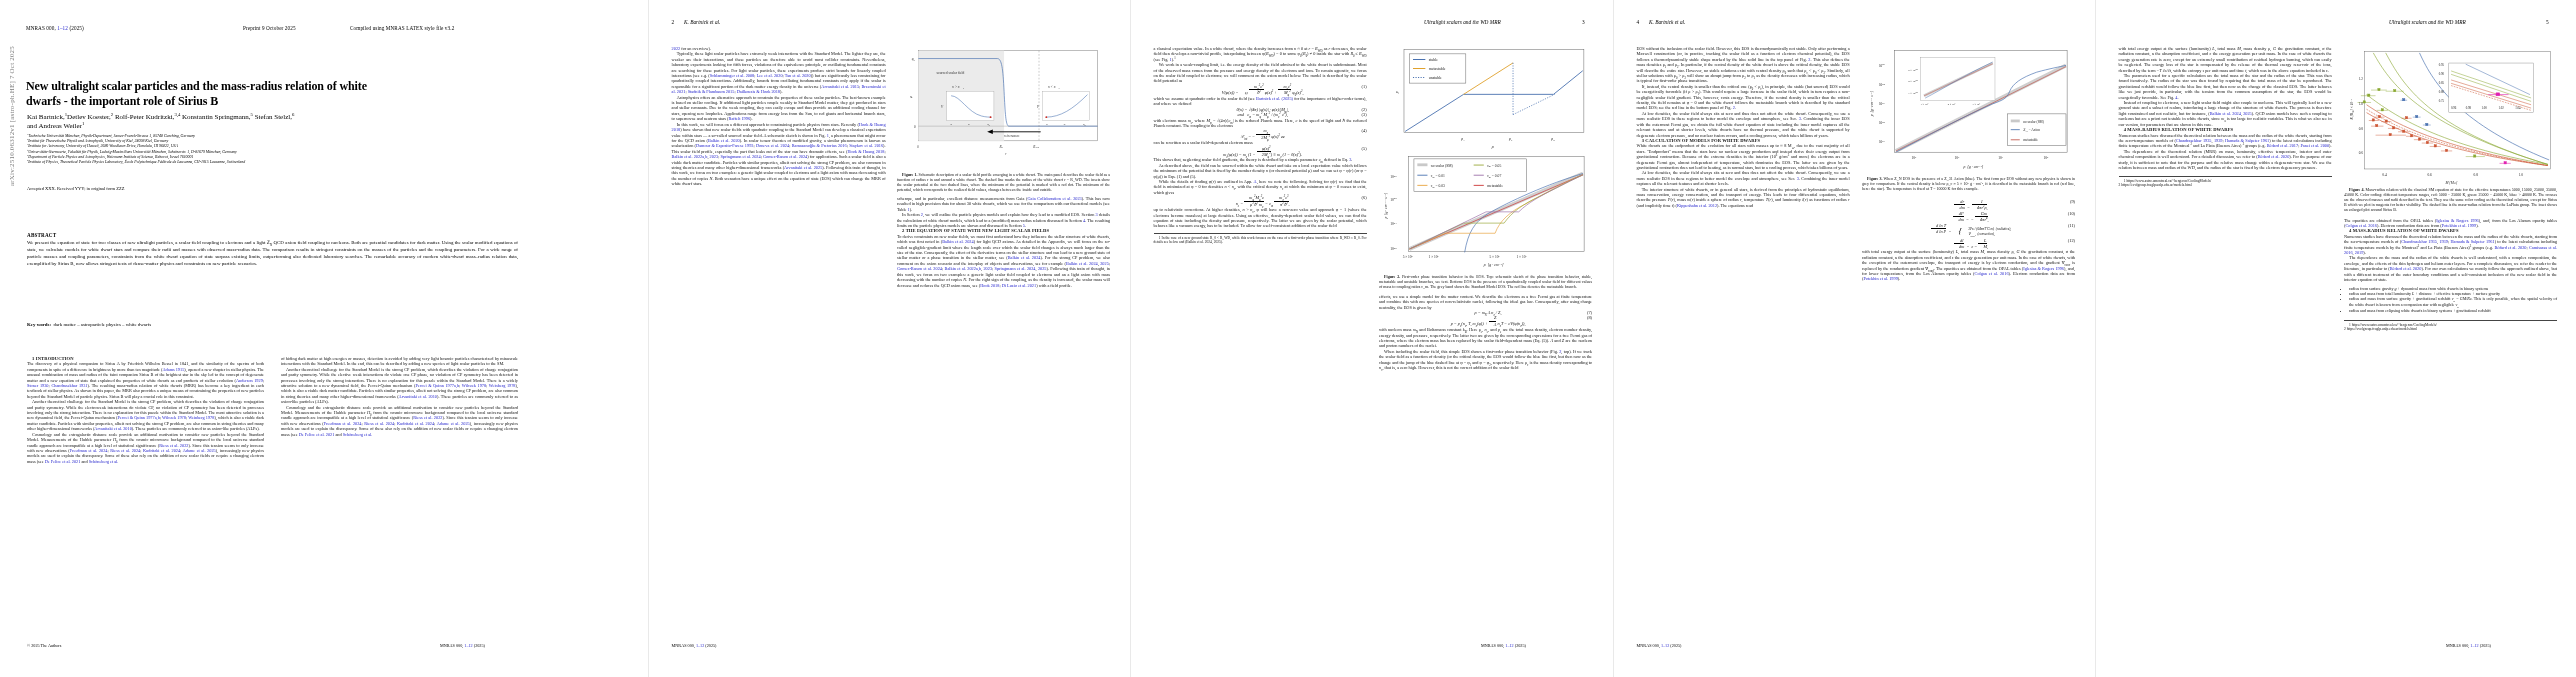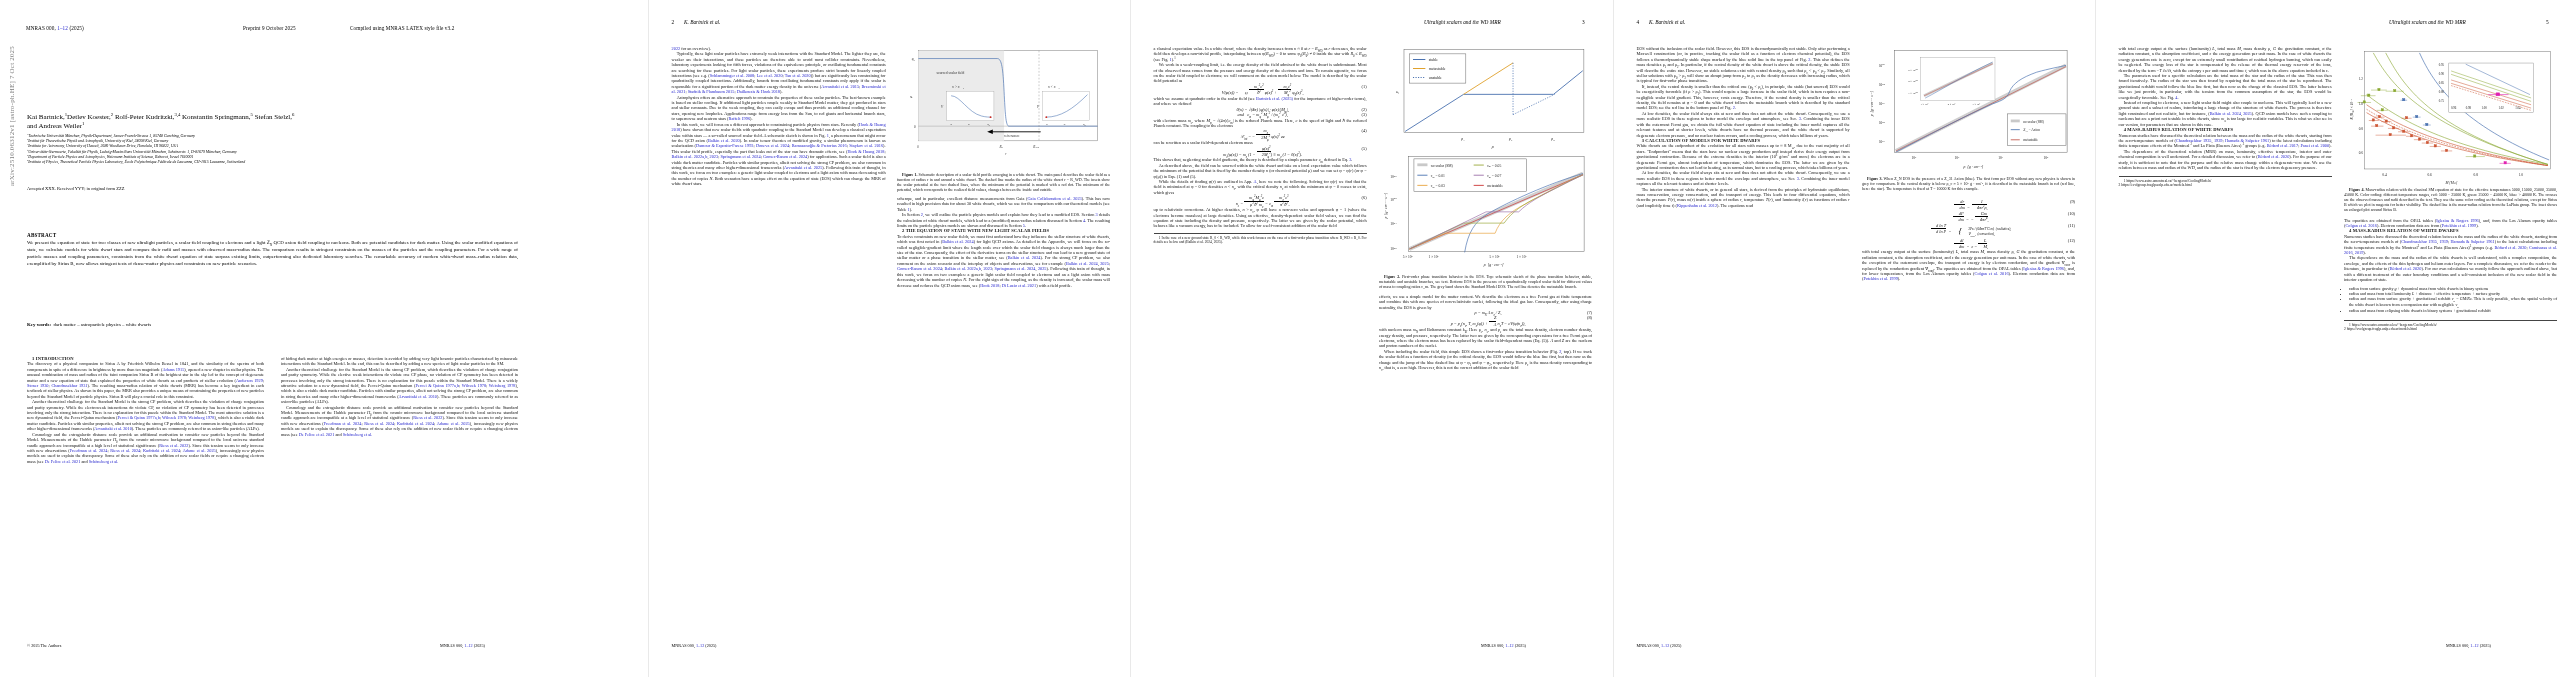--- a/index.html
+++ b/index.html
@@ -56,20 +56,21 @@
 <div class="sheet p1">
 
   <div id="arxiv-stamp">arXiv:2510.06312v1  [astro-ph.HE]  7 Oct 2025</div>
 
   <div class="hdr" style="left:26px;top:25px;">
     <span>MNRAS 000, </span><span class="lnk">1–12</span><span> (2025)</span>
   </div>
   <div class="hdr" style="left:243px;top:25px;">Preprint 9 October 2025</div>
   <div class="hdr" style="left:350px;top:25px;">Compiled using MNRAS LATEX style file v3.2</div>
 
+  <div id="title">New ultralight scalar particles and the mass-radius relation of white dwarfs - the important role of Sirius B</div>
 
   <div id="authors">
     Kai Bartnick,<sup>1</sup>Detlev Koester,<sup>2</sup> Rolf-Peter Kudritzki,<sup>3,4</sup> Konstantin Springmann,<sup>5</sup> Stefan Stelzl,<sup>6</sup><br>and Andreas Weiler<sup>1</sup>
   </div>
 
   <div id="affil">
     <div><sup>1</sup><span>Technische Universität München, Physik-Department, James-Franck-Strasse 1, 85748 Garching, Germany</span></div>
     <div><sup>2</sup><span>Institut für Theoretische Physik und Astrophysik, University of Kiel, 24098 Kiel, Germany</span></div>
     <div><sup>3</sup><span>Institute for Astronomy, University of Hawaii, 2680 Woodlawn Drive, Honolulu, HI 96822, USA</span></div>
     <div><sup>4</sup><span>Universitäts-Sternwarte, Fakultät für Physik, Ludwig-Maximilians Universität München, Scheinerstr. 1, D-81679 München, Germany</span></div>

